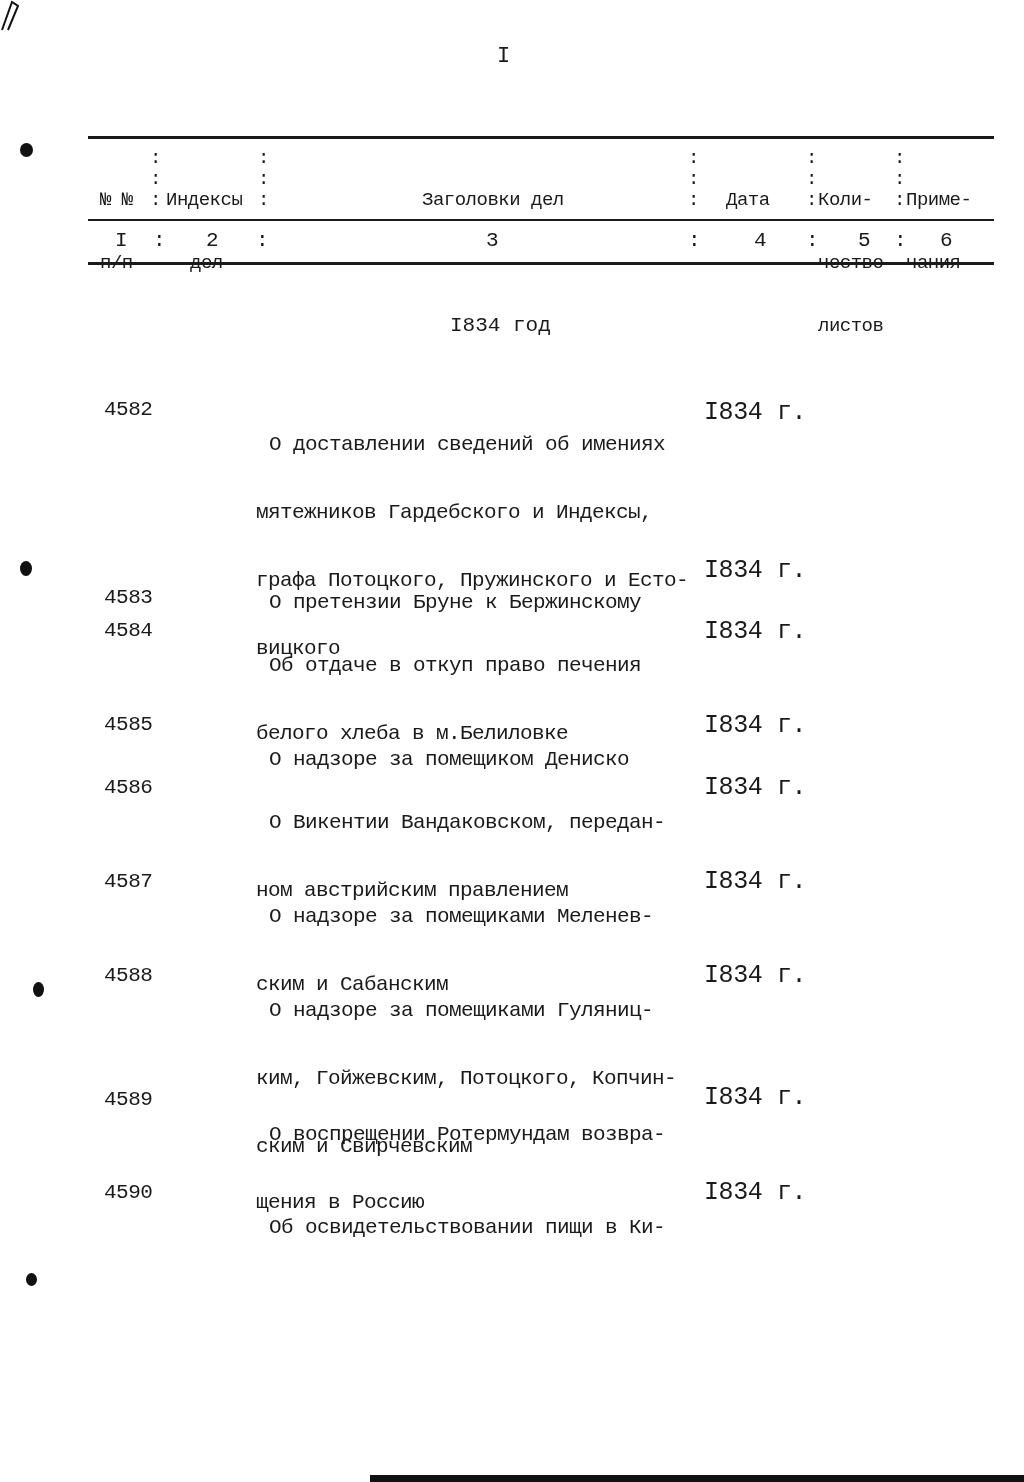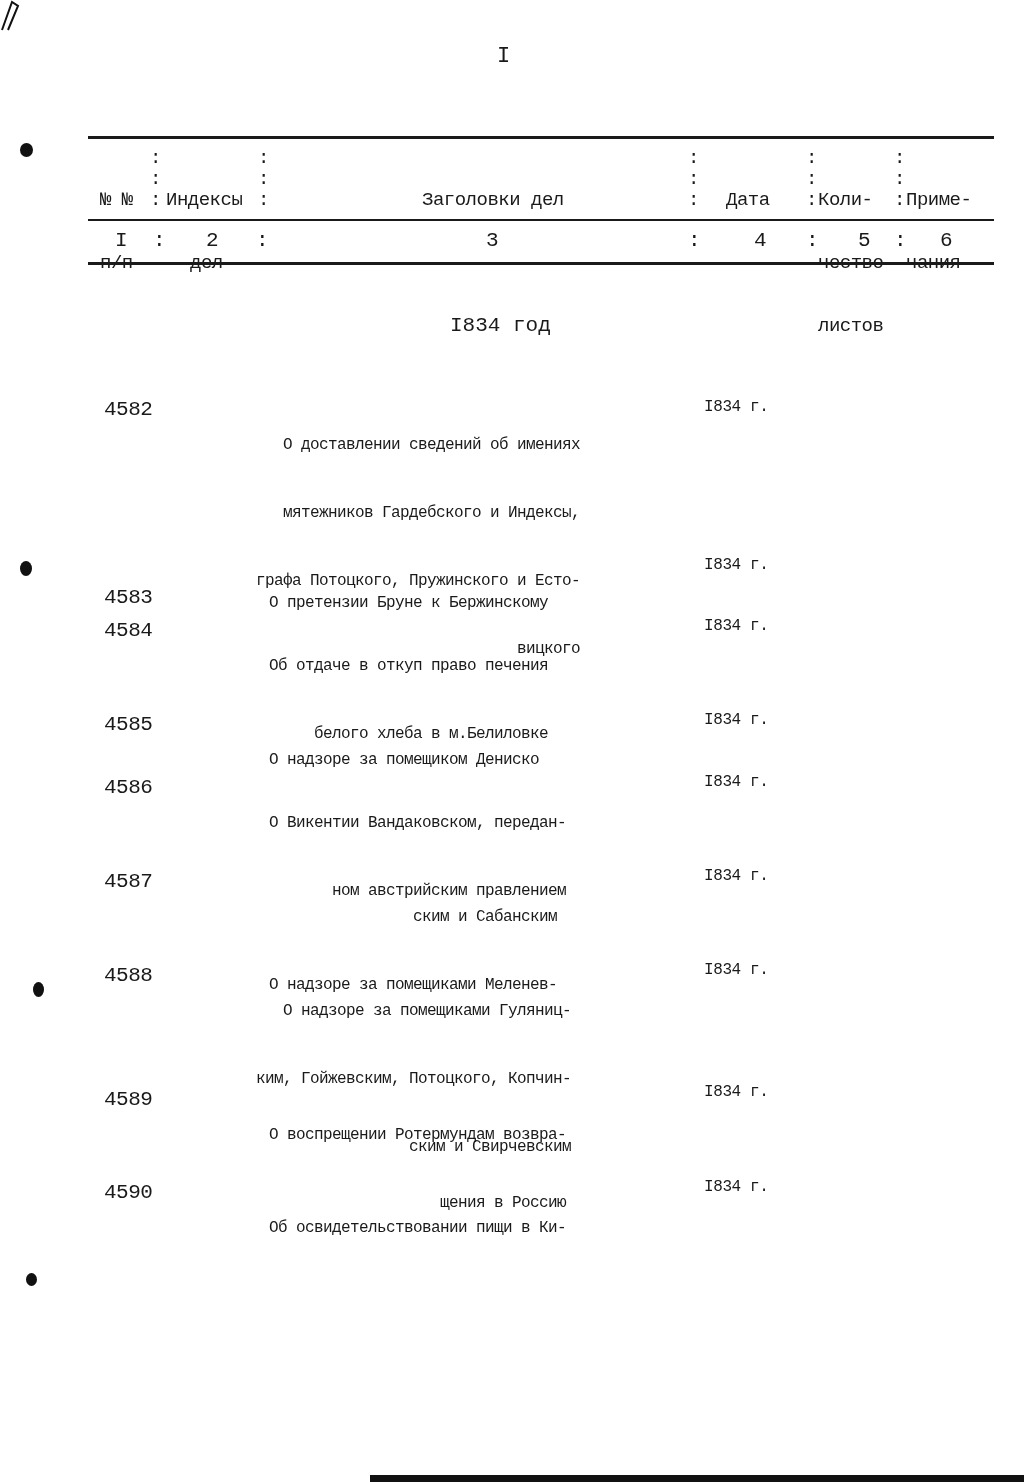--- a/index.html
+++ b/index.html
@@ -8,22 +8,22 @@
     background: #ffffff; color: #1a1a1a;
     font-family: "Liberation Mono", "DejaVu Sans Mono", monospace;
   }
   .abs { position: absolute; white-space: pre; }
   .page-num { left: 497px; top: 44px; font-size: 22px; }
   .rule { position: absolute; left: 88px; width: 906px; background: #1a1a1a; }
   .hdr { font-size: 19px; line-height: 21px; letter-spacing: -0.5px; }
   .numrow { font-size: 21px; }
   .year-title { left: 450px; top: 314px; font-size: 21px; }
   .entry-num { font-size: 21px; letter-spacing: -0.5px; }
-  .entry-line { font-size: 16px; letter-spacing: -0.6px; line-height: 32px; text-align: right; }
-  .entry-date { font-size: 16px; letter-spacing: -0.4px; }
+  .entry-line { font-size: 21px; letter-spacing: -0.6px; line-height: 32px; }
+  .entry-date { font-size: 25px; letter-spacing: -0.4px; }
   .blot { position: absolute; background: #111; border-radius: 50%; }
   .bottom-bar { position: absolute; left: 370px; top: 1475px; width: 654px; height: 7px; background: #111; }
 </style>
 </head>
 <body>
 
 <svg class="abs" style="left:0;top:0" width="30" height="40">
   <path d="M2 30 L12 2 L18 6 L8 30" stroke="#111" stroke-width="2" fill="none"></path>
 </svg>
 
@@ -125,22 +125,22 @@
     <div class="abs" style="left:256px;top:771px">
       <div class="entry-line" style="padding-left:13px">О Викентии Вандаковском, передан-</div>
       <div class="entry-line">ном австрийским правлением</div>
     </div>
     <div class="abs entry-date" style="left:704px;top:773px">I834 г.</div>
   </div>
 
   <div>
     <div class="abs entry-num" style="left:104px;top:870px">4587</div>
     <div class="abs" style="left:256px;top:865px">
+      <div class="entry-line" style="padding-left:13px">О надзоре за помещиками Меленев-</div>
       <div class="entry-line">ским и Сабанским</div>
-      <div class="entry-line" style="padding-left:13px">О надзоре за помещиками Меленев-</div>
     </div>
     <div class="abs entry-date" style="left:704px;top:867px">I834 г.</div>
   </div>
 
   <div>
     <div class="abs entry-num" style="left:104px;top:964px">4588</div>
     <div class="abs" style="left:256px;top:959px">
       <div class="entry-line" style="padding-left:13px">О надзоре за помещиками Гуляниц-</div>
       <div class="entry-line">ким, Гойжевским, Потоцкого, Копчин-</div>
       <div class="entry-line">ским и Свирчевским</div>

